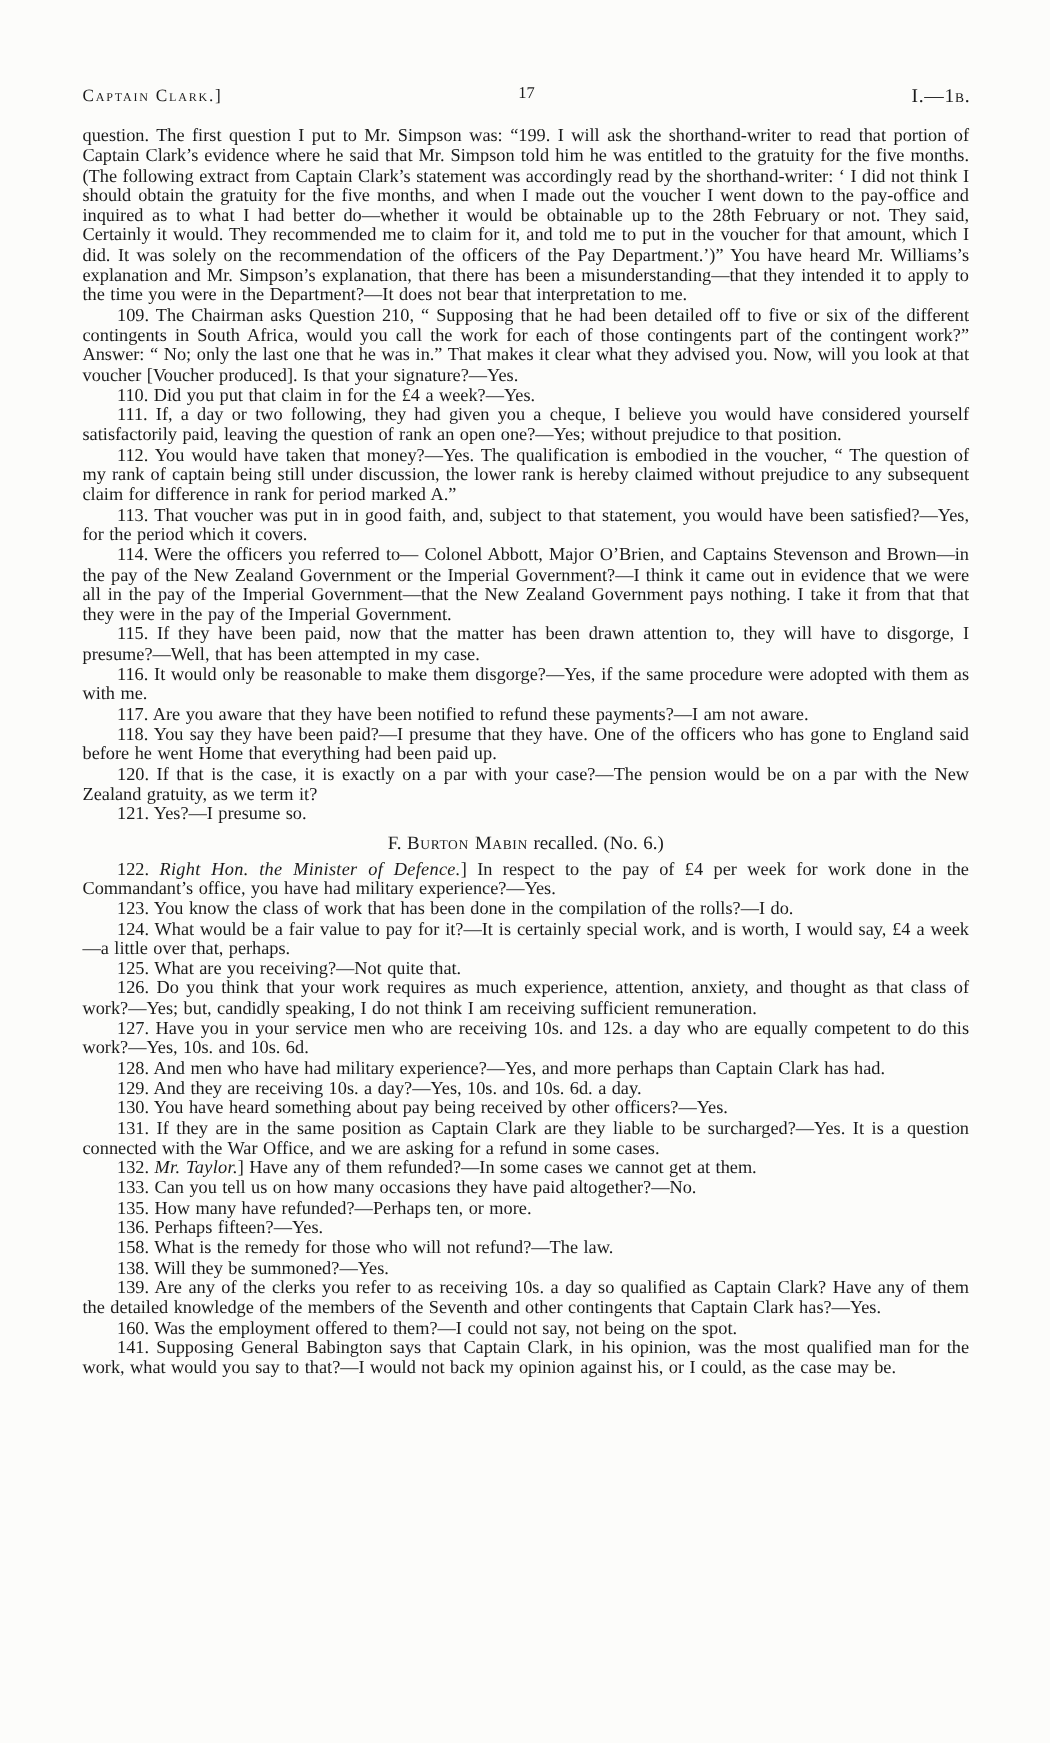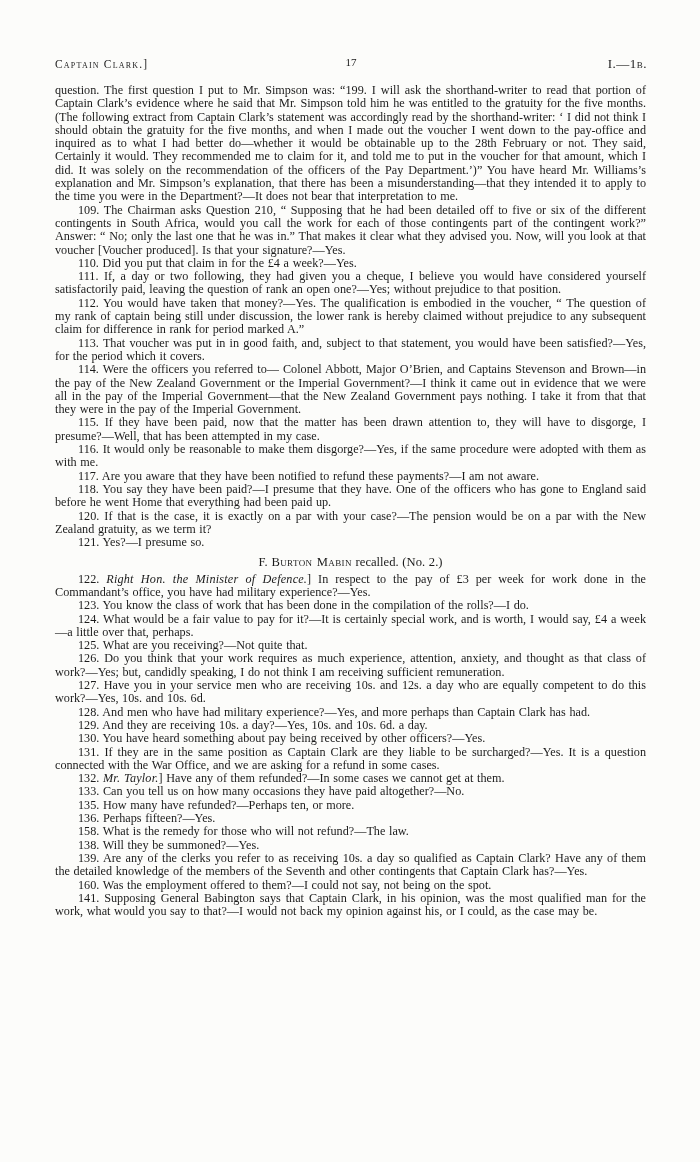--- a/index.html
+++ b/index.html
@@ -95,22 +95,22 @@
       <p class="qa"><span>111. If, a day or two following, they had given you a cheque, I believe you would have considered yourself satisfactorily paid, leaving the question of rank an open one?—Yes; without prejudice to that position.</span></p>
       <p class="qa"><span>112. You would have taken that money?—Yes.  The qualification is embodied in the voucher, “ The question of my rank of captain being still under discussion, the lower rank is hereby claimed without prejudice to any subsequent claim for difference in rank for period marked A.”</span></p>
       <p class="qa"><span>113. That voucher was put in in good faith, and, subject to that statement, you would have been satisfied?—Yes, for the period which it covers.</span></p>
       <p class="qa"><span>114. Were the officers you referred to— Colonel Abbott, Major O’Brien, and Captains Stevenson and Brown—in the pay of the New Zealand Government or the Imperial Government?—I think it came out in evidence  that we were all in the pay of the Imperial Government—that the New Zealand Government pays nothing.  I take it from that that they were in the pay of the Imperial Government.</span></p>
       <p class="qa"><span>115. If they have been paid, now that the matter has been drawn attention to, they will have to disgorge, I presume?—Well, that has been attempted in my case.</span></p>
       <p class="qa"><span>116. It would only be reasonable to make them disgorge?—Yes, if the same procedure were adopted with them as with me.</span></p>
       <p class="qa"><span>117. Are you aware that they have been notified to refund these payments?—I am not aware.</span></p>
       <p class="qa"><span>118. You say they have been paid?—I presume that they have.  One of the officers who has gone to England said before he went Home that everything had been paid up.</span></p>
       <p class="qa"><span>120. If that is the case, it is exactly on a par with your case?—The pension would be on a par with the New Zealand gratuity, as we term it?</span></p>
       <p class="qa"><span>121. Yes?—I presume so.</span></p>
-      <p class="heading"><span>F. </span><span class="sc">Burton Mabin</span><span> recalled.  (No. 2.)</span></p>
-      <p class="qa"><span>122. </span><i>Right Hon. the Minister of Defence.</i><span>]  In respect to the pay of £3 per week for work done in the Commandant’s office, you have had military experience?—Yes.</span></p>
+      <p class="heading"><span>F. </span><span class="sc">Burton Mabin</span><span> recalled.  (No. 6.)</span></p>
+      <p class="qa"><span>122. </span><i>Right Hon. the Minister of Defence.</i><span>]  In respect to the pay of £4 per week for work done in the Commandant’s office, you have had military experience?—Yes.</span></p>
       <p class="qa"><span>123. You know the class of work that has been done in the compilation of the rolls?—I do.</span></p>
       <p class="qa"><span>124. What would be a fair value to pay for it?—It is certainly special work, and is worth, I would say, £4 a week—a little over that, perhaps.</span></p>
       <p class="qa"><span>125. What are you receiving?—Not quite that.</span></p>
       <p class="qa"><span>126. Do you think that your work requires as much experience, attention, anxiety, and thought as that class of work?—Yes; but, candidly speaking, I do not think I am receiving sufficient remuneration.</span></p>
       <p class="qa"><span>127. Have you in your service men who are receiving 10s. and 12s. a day who are equally competent to do this work?—Yes, 10s. and 10s. 6d.</span></p>
       <p class="qa"><span>128. And men who have had military experience?—Yes, and more perhaps than Captain Clark has had.</span></p>
       <p class="qa"><span>129. And they are receiving 10s. a day?—Yes, 10s. and 10s. 6d. a day.</span></p>
       <p class="qa"><span>130. You have heard something about pay being received by other officers?—Yes.</span></p>
       <p class="qa"><span>131. If they are in the same position as Captain Clark are they liable to be surcharged?—Yes. It is a question connected with the War Office, and we are asking for a refund in some cases.</span></p>
       <p class="qa"><span>132. </span><i>Mr. Taylor.</i><span>]  Have any of them refunded?—In some cases we cannot get at them.</span></p>

